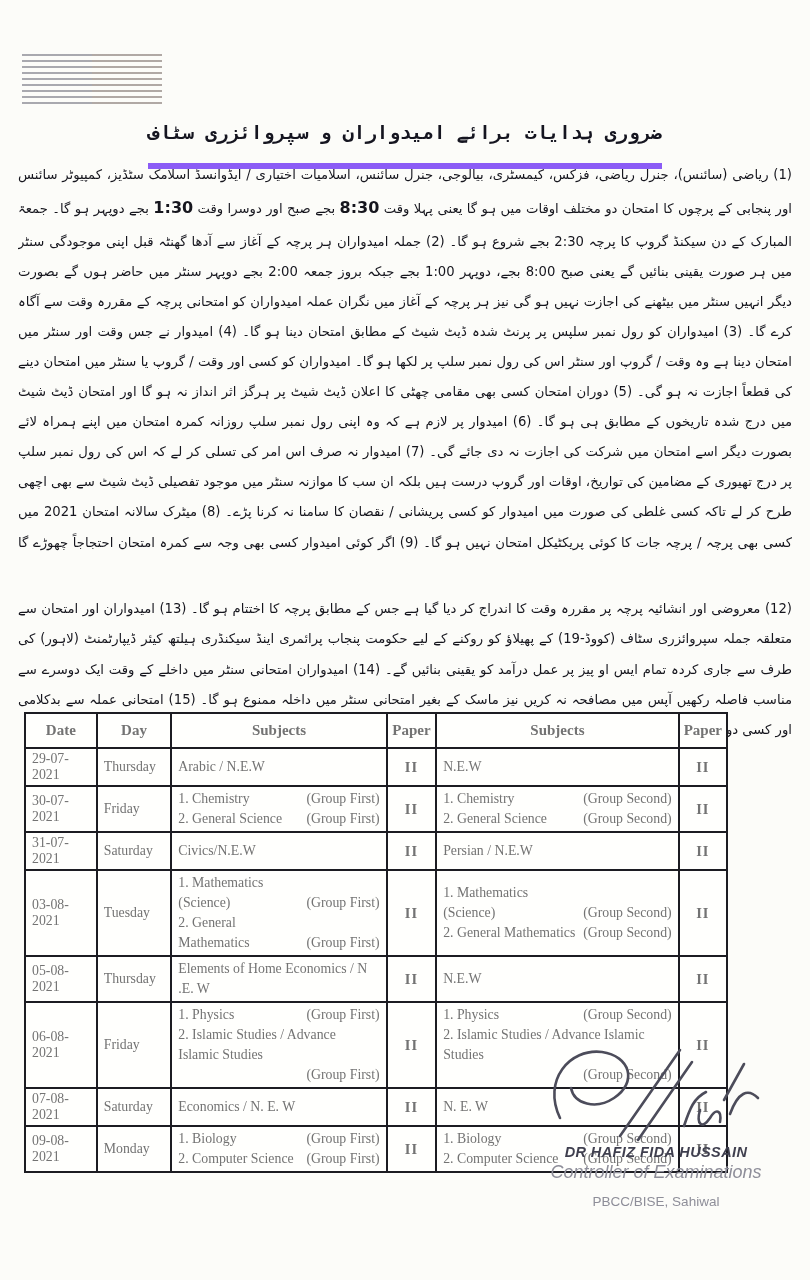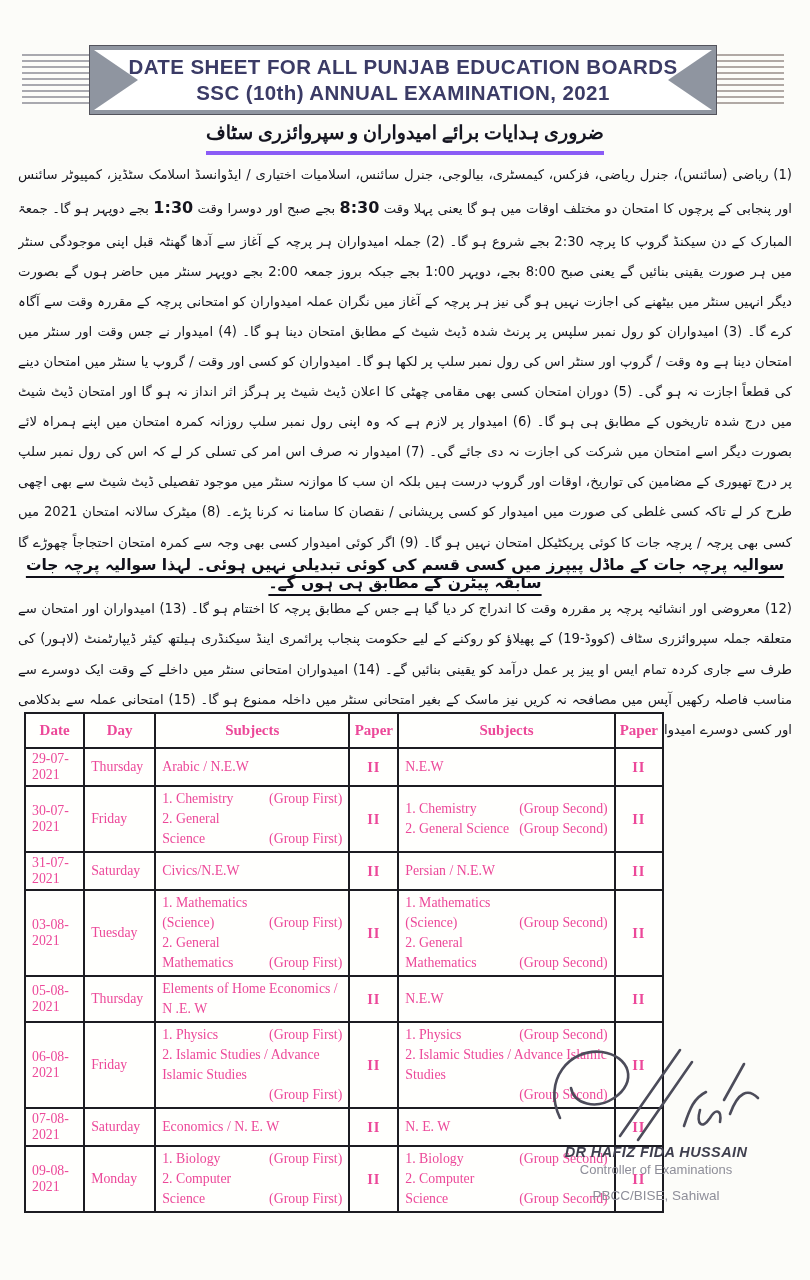--- a/index.html
+++ b/index.html
@@ -71,23 +71,23 @@
     text-align:center;
   }
 
   
   .urdu{font-family:"DejaVu Sans",sans-serif;direction:rtl;}
   .urdu-heading{
     position:absolute;top:121px;left:0;right:0;text-align:center;
   }
   .urdu-heading span{
     display:inline-block;
-    font-family:Liberation Serif, serif;direction:rtl;
+    font-family:Liberation Mono, monospace;direction:rtl;
     font-weight:bold;font-size:19px;color:#151520;
-    border-bottom:4px solid #8b5cf6;padding-bottom:7px;
+    border-bottom:6px solid #8b5cf6;padding-bottom:18px;
   }
   .para1{
     position:absolute;top:160px;left:18px;width:774px;height:396px;
     overflow:hidden;
     font-size:13.2px;line-height:2.28;text-align:justify;
     color:#15151d;
   }
   .para1 b{font-size:16px;font-weight:bold;}
   .highlight-line{
     position:absolute;top:556px;left:0;right:0;text-align:center;
@@ -99,24 +99,24 @@
   }
   .para2{
     position:absolute;top:594px;left:18px;width:774px;height:146px;
     overflow:hidden;
     font-size:13.2px;line-height:2.3;text-align:justify;
     color:#15151d;
   }
 
   
   .sheet-table{
-    position:absolute;top:712px;left:24px;width:640px;
+    position:absolute;top:712px;left:24px;width:704px;
     border-collapse:collapse;
     font-family:"Liberation Serif",serif;
-    font-size:13.8px;color:#ec4899;
+    font-size:13.8px;color:#737373;
     background:#fffffd;
   }
   .sheet-table th,.sheet-table td{
     border:2px solid #1c1c22;
     padding:2px 6px;
     vertical-align:middle;
   }
   .sheet-table th{
     font-size:15px;font-weight:bold;padding:8px 4px;text-align:center;
   }
@@ -128,49 +128,40 @@
 
   
   .sig-block{
     position:absolute;top:1038px;right:26px;width:256px;
     text-align:center;
   }
   .sig-scrawl{display:block;margin:0 auto -12px auto;}
   .sig-name{
     font-weight:bold;font-style:italic;font-size:14.5px;color:#3f3f4e;letter-spacing:.4px;
   }
-  .sig-role{font-size:13px;color:var(--muted);margin-top:2px;}
+  .sig-role{font-size:18px;font-style:italic;color:var(--muted);margin-top:2px;}
   .sig-org{font-size:13.5px;color:var(--muted);margin-top:11px;}
 </style>
 </head>
 <body>
 
 <div class="page">
 
 
   <div class="banner">
     <div class="stripes left"></div>
-    <div class="ribbon">
-      <div class="arrow-left"></div>
-      <div class="arrow-right"></div>
-      <div class="banner-text">
-        <span>DATE SHEET FOR ALL PUNJAB EDUCATION BOARDS</span>
-        <span>SSC (10th) ANNUAL EXAMINATION, 2021</span>
-      </div>
-    </div>
     <div class="stripes right"></div>
   </div>
 
   <div class="urdu-heading">
     <span>ضروری ہدایات برائے امیدواران و سپروائزری سٹاف</span>
   </div>
 
   <div class="para1 urdu" dir="rtl" id="para1">(1) ریاضی (سائنس)، جنرل ریاضی، فزکس، کیمسٹری، بیالوجی، جنرل سائنس، اسلامیات اختیاری / ایڈوانسڈ اسلامک سٹڈیز، کمپیوٹر سائنس اور پنجابی کے پرچوں کا امتحان دو مختلف اوقات میں ہو گا یعنی پہلا وقت <b>8:30</b> بجے صبح اور دوسرا وقت <b>1:30</b> بجے دوپہر ہو گا۔ جمعۃ المبارک کے دن سیکنڈ گروپ کا پرچہ 2:30 بجے شروع ہو گا۔ (2) جملہ امیدواران ہر پرچہ کے آغاز سے آدھا گھنٹہ قبل اپنی موجودگی سنٹر میں ہر صورت یقینی بنائیں گے یعنی صبح 8:00 بجے، دوپہر 1:00 بجے جبکہ بروز جمعہ 2:00 بجے دوپہر سنٹر میں حاضر ہوں گے بصورت دیگر انہیں سنٹر میں بیٹھنے کی اجازت نہیں ہو گی نیز ہر پرچہ کے آغاز میں نگران عملہ امیدواران کو امتحانی پرچہ کے مقررہ وقت سے آگاہ کرے گا۔ (3) امیدواران کو رول نمبر سلپس پر پرنٹ شدہ ڈیٹ شیٹ کے مطابق امتحان دینا ہو گا۔ (4) امیدوار نے جس وقت اور سنٹر میں امتحان دینا ہے وہ وقت / گروپ اور سنٹر اس کی رول نمبر سلپ پر لکھا ہو گا۔ امیدواران کو کسی اور وقت / گروپ یا سنٹر میں امتحان دینے کی قطعاً اجازت نہ ہو گی۔ (5) دوران امتحان کسی بھی مقامی چھٹی کا اعلان ڈیٹ شیٹ پر ہرگز اثر انداز نہ ہو گا اور امتحان ڈیٹ شیٹ میں درج شدہ تاریخوں کے مطابق ہی ہو گا۔ (6) امیدوار پر لازم ہے کہ وہ اپنی رول نمبر سلپ روزانہ کمرہ امتحان میں اپنے ہمراہ لائے بصورت دیگر اسے امتحان میں شرکت کی اجازت نہ دی جائے گی۔ (7) امیدوار نہ صرف اس امر کی تسلی کر لے کہ اس کی رول نمبر سلپ پر درج تھیوری کے مضامین کی تواریخ، اوقات اور گروپ درست ہیں بلکہ ان سب کا موازنہ سنٹر میں موجود تفصیلی ڈیٹ شیٹ سے بھی اچھی طرح کر لے تاکہ کسی غلطی کی صورت میں امیدوار کو کسی پریشانی / نقصان کا سامنا نہ کرنا پڑے۔ (8) میٹرک سالانہ امتحان 2021 میں کسی بھی پرچہ / پرچہ جات کا کوئی پریکٹیکل امتحان نہیں ہو گا۔ (9) اگر کوئی امیدوار کسی بھی وجہ سے کمرہ امتحان احتجاجاً چھوڑے گا تو کسی بھی صورت میں اس پرچہ / مضمون میں اس کا دوبارہ امتحان نہیں لیا جائے گا۔ (10) سنٹر کی حدود (100 گز) میں موبائل فون کے استعمال کی اجازت نہ ہے۔ (11) جملہ امیدواران کا امتحان ALP (ACCELERATED LEARNING PROGRAMME) کے مطابق ہو گا۔</div>
 
-  <div class="highlight-line" dir="rtl">سوالیہ پرچہ جات کے ماڈل پیپرز میں کسی قسم کی کوئی تبدیلی نہیں ہوئی۔ لہذا سوالیہ پرچہ جات سابقہ پیٹرن کے مطابق ہی ہوں گے۔</div>
 
   <div class="para2 urdu" dir="rtl">(12) معروضی اور انشائیہ پرچہ پر مقررہ وقت کا اندراج کر دیا گیا ہے جس کے مطابق پرچہ کا اختتام ہو گا۔ (13) امیدواران اور امتحان سے متعلقہ جملہ سپروائزری سٹاف (کووڈ-19) کے پھیلاؤ کو روکنے کے لیے حکومت پنجاب پرائمری اینڈ سیکنڈری ہیلتھ کیئر ڈیپارٹمنٹ (لاہور) کی طرف سے جاری کردہ تمام ایس او پیز پر عمل درآمد کو یقینی بنائیں گے۔ (14) امیدواران امتحانی سنٹر میں داخلے کے وقت ایک دوسرے سے مناسب فاصلہ رکھیں آپس میں مصافحہ نہ کریں نیز ماسک کے بغیر امتحانی سنٹر میں داخلہ ممنوع ہو گا۔ (15) امتحانی عملہ سے بدکلامی اور کسی دوسرے امیدوار کی جگہ امتحان دینا / دلوانا (تلبیس شخصی) نہایت سنگین جرائم ہیں، ان سے اجتناب کریں۔</div>
 
   <table class="sheet-table">
     <colgroup>
       <col style="width:84px">
         <col style="width:78px">
         <col style="width:236px">
       <col style="width:50px">
         <col style="width:268px">

